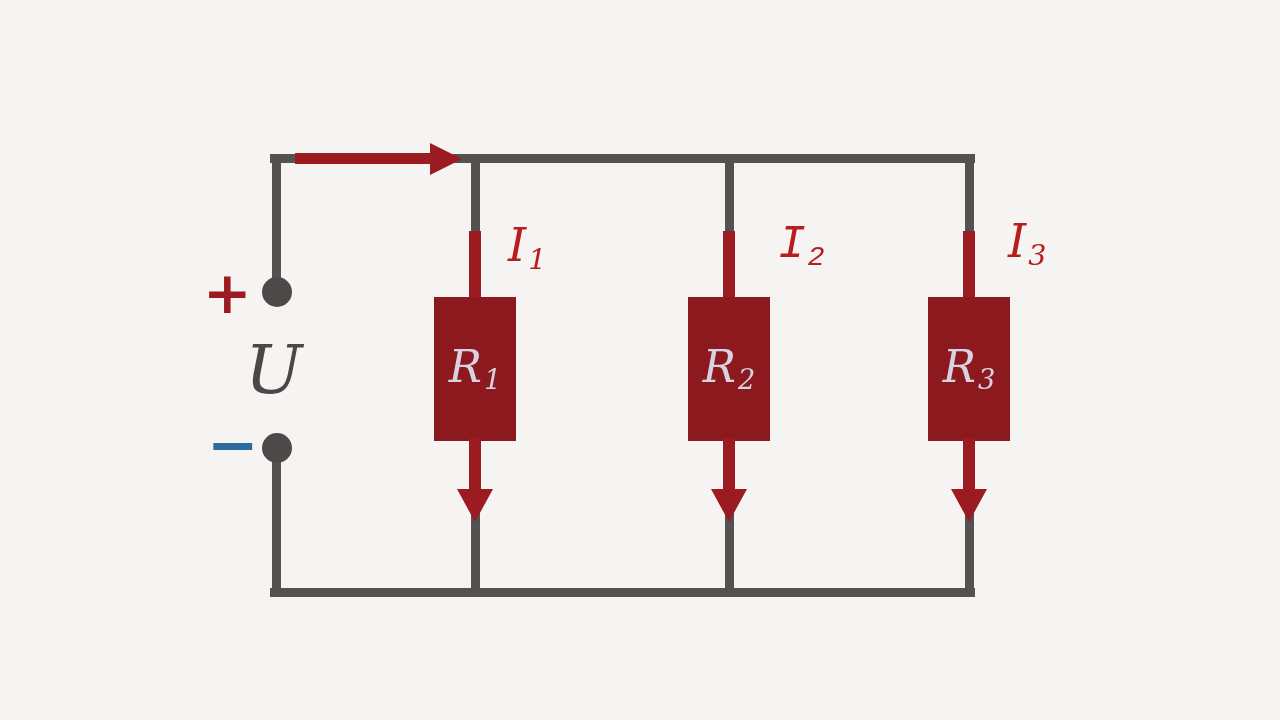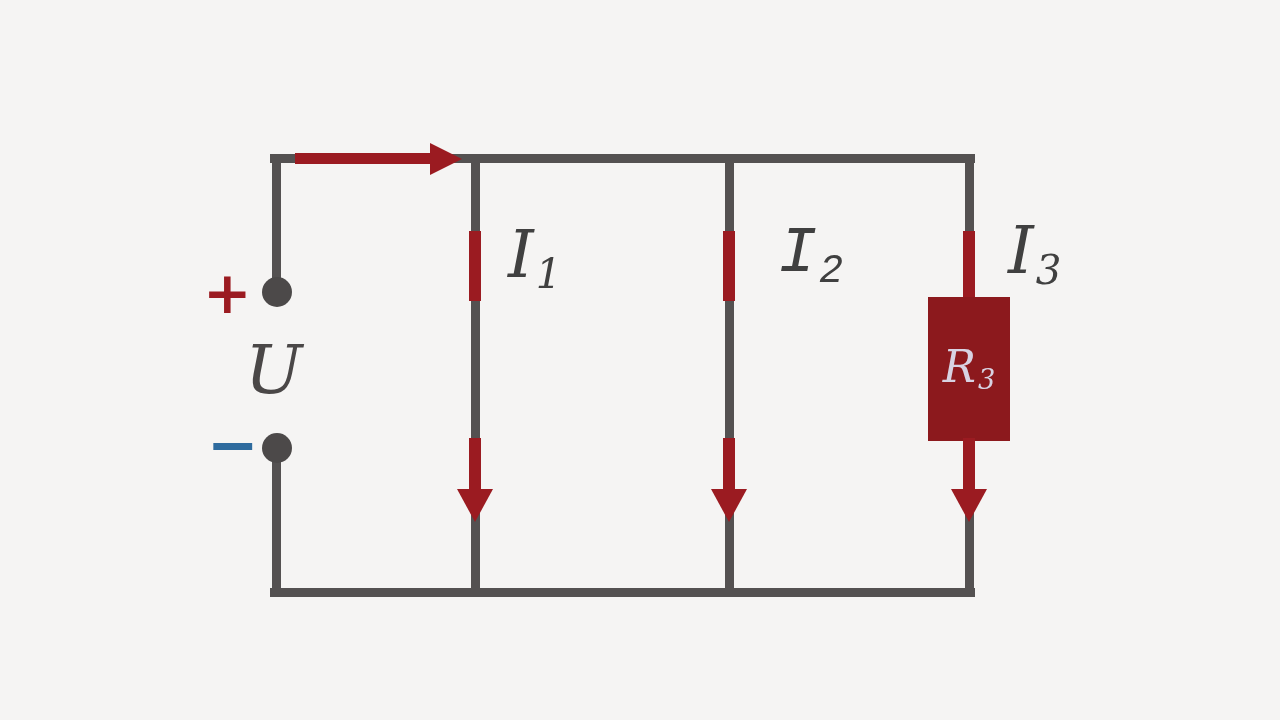--- a/index.html
+++ b/index.html
@@ -41,23 +41,23 @@
   }
   .resistor-label {
     color: #d8d2e2;
     font-style: italic;
     font-size: 44px;
     line-height: 1;
     white-space: nowrap;
   }
   .current-label {
     position: absolute;
-    color: #404040;
+    color: #b91c1c;
     font-style: italic;
-    font-size: 65px;
+    font-size: 46px;
     line-height: 1;
     white-space: nowrap;
   }
   .sub {
     font-size: 0.62em;
     vertical-align: -0.28em;
     margin-left: 2px;
   }
   .arrow-right-head {
     position: absolute;
@@ -115,27 +115,37 @@
   <div class="arrow-right-head" style="left:430px; top:143px;"></div>
 
   <div class="dot" style="left:262px; top:277px;"></div>
   <div class="dot" style="left:262px; top:433px;"></div>
 
   <span class="plus-sign" style="left:203px; top:264px;">+</span>
   <span class="source-label" style="left:245px; top:336px;">U</span>
   <span class="minus-sign" style="left:207px; top:414px;">−</span>
 
   <div class="red-seg" style="left:469px; top:231px; width:12px; height:70px;"></div>
+  <div class="resistor" style="left:434px; top:297px;">
+    <span class="resistor-label">
+      <span>R</span><span class="sub">1</span>
+    </span>
+  </div>
   <div class="red-seg" style="left:469px; top:438px; width:12px; height:54px;"></div>
   <div class="arrow-down-head" style="left:457px; top:489px;"></div>
   <span class="current-label" style="left:508px; top:222px;">
     <span>I</span><span class="sub">1</span>
   </span>
 
   <div class="red-seg" style="left:723px; top:231px; width:12px; height:70px;"></div>
+  <div class="resistor" style="left:688px; top:297px;">
+    <span class="resistor-label">
+      <span>R</span><span class="sub">2</span>
+    </span>
+  </div>
   <div class="red-seg" style="left:723px; top:438px; width:12px; height:54px;"></div>
   <div class="arrow-down-head" style="left:711px; top:489px;"></div>
   <span class="current-label" style="left:778px; top:222px;font-family:Liberation Mono, monospace;">
     <span>I</span><span class="sub">2</span>
   </span>
 
   <div class="red-seg" style="left:963px; top:231px; width:12px; height:70px;"></div>
   <div class="resistor" style="left:928px; top:297px;text-align:right;">
     <span class="resistor-label">
       <span>R</span><span class="sub">3</span>

